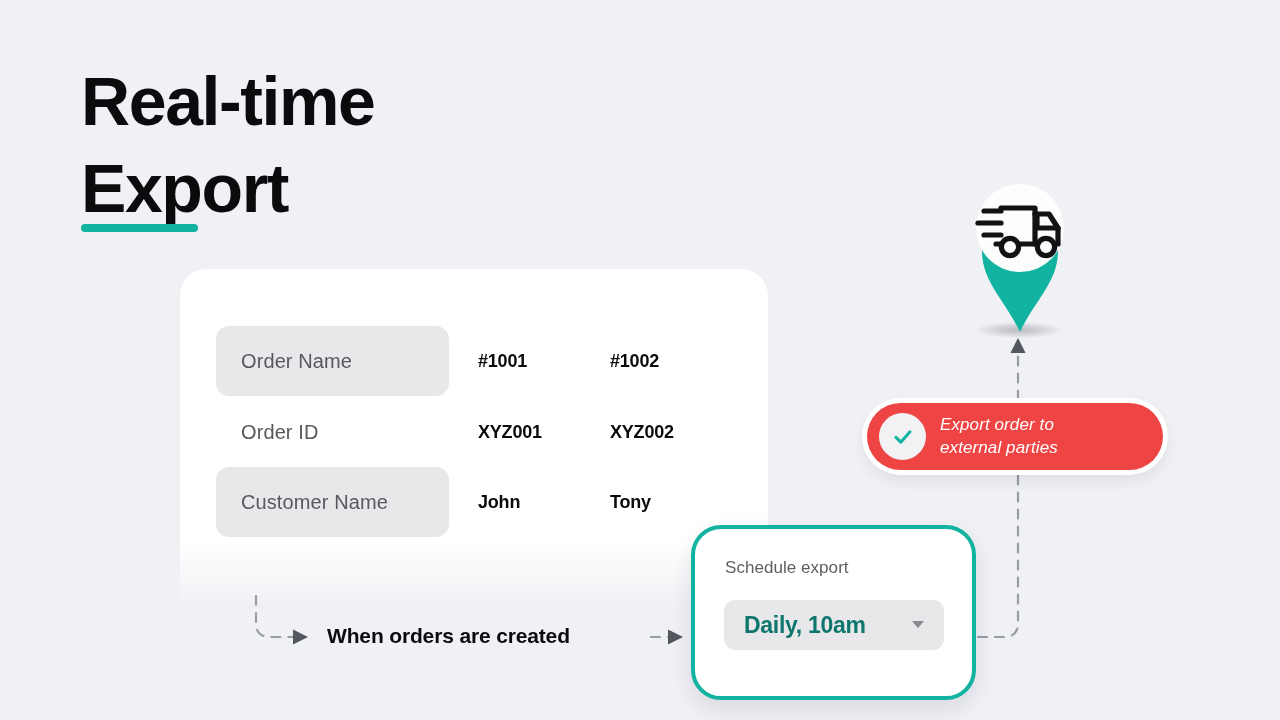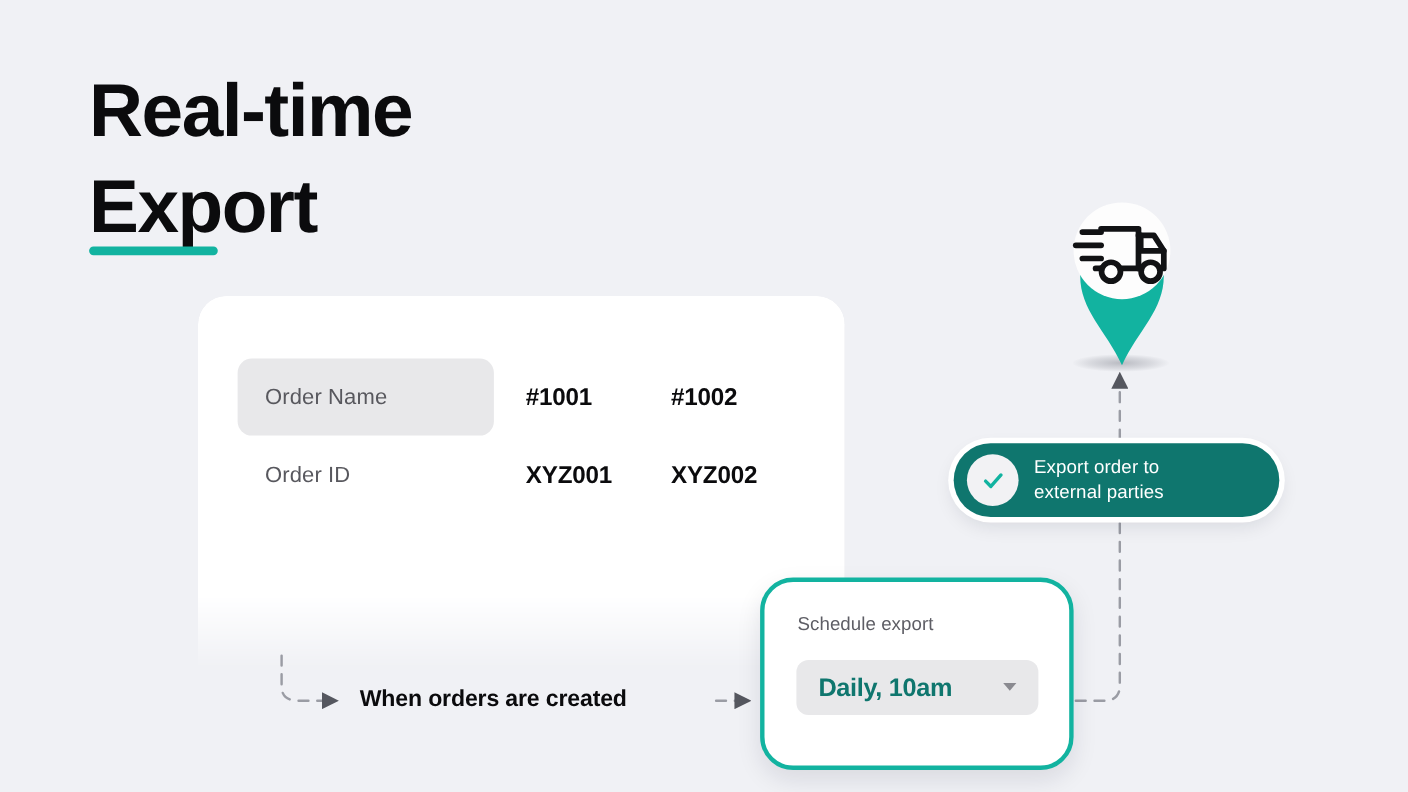--- a/index.html
+++ b/index.html
@@ -88,21 +88,21 @@
     color: #58585E;
     font-weight: 400;
     letter-spacing: 0.1px;
   }
   .row-label.shaded {
     background: #E8E8EA;
     border-radius: 13px;
   }
   .cell {
     position: absolute;
-    font-size: 22px;
+    font-size: 18px;
     font-weight: 700;
     color: #0B0B0D;
     letter-spacing: -0.2px;
     white-space: nowrap;
   }
   .cell.c0 { left: 298px; }
   .cell.c1 { left: 430px; }
 
   
   #flow-label {
@@ -173,24 +173,25 @@
   }
 
   
   #export-badge {
     position: absolute;
     left: 867px;
     top: 403px;
     width: 296px;
     height: 67px;
     border-radius: 34px;
-    background: #0f766e;
+    background: #ef4444;
     box-shadow: 0 0 0 5px #FFFFFF, 0 7px 18px rgba(20, 24, 45, 0.12);
     display: flex;
     align-items: center;
+    font-style: italic;
   }
   #badge-check {
     margin-left: 12px;
     width: 47px;
     height: 47px;
     flex: 0 0 47px;
     border-radius: 50%;
     background: #F2F2F4;
     display: flex;
     align-items: center;
@@ -241,20 +242,25 @@
       <div class="cell c0">#1001</div>
       <div class="cell c1">#1002</div>
     </div>
 
     <div class="table-row" id="row-1">
       <div class="row-label">Order ID</div>
       <div class="cell c0">XYZ001</div>
       <div class="cell c1">XYZ002</div>
     </div>
 
+    <div class="table-row" id="row-2">
+      <div class="row-label shaded">Customer Name</div>
+      <div class="cell c0">John</div>
+      <div class="cell c1">Tony</div>
+    </div>
 
   </div>
 
   <svg id="flow-svg" viewBox="0 0 1280 720">
     <defs>
       <marker id="arrow-right" viewBox="0 0 10 10" refX="8" refY="5" markerWidth="7" markerHeight="7" orient="auto-start-reverse">
         <path d="M 0 0 L 10 5 L 0 10 z" fill="#55575F"></path>
       </marker>
       <marker id="arrow-up" viewBox="0 0 10 10" refX="8" refY="5" markerWidth="7" markerHeight="7" orient="auto-start-reverse">
         <path d="M 0 0 L 10 5 L 0 10 z" fill="#55575F"></path>

